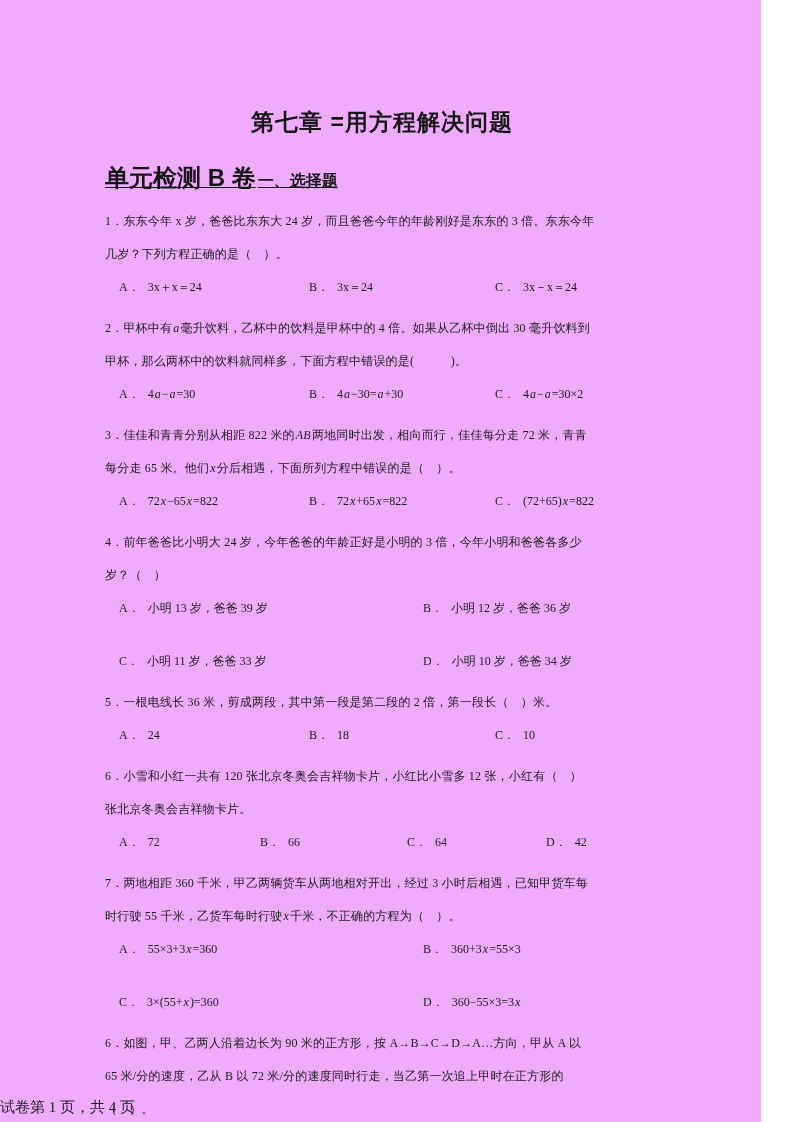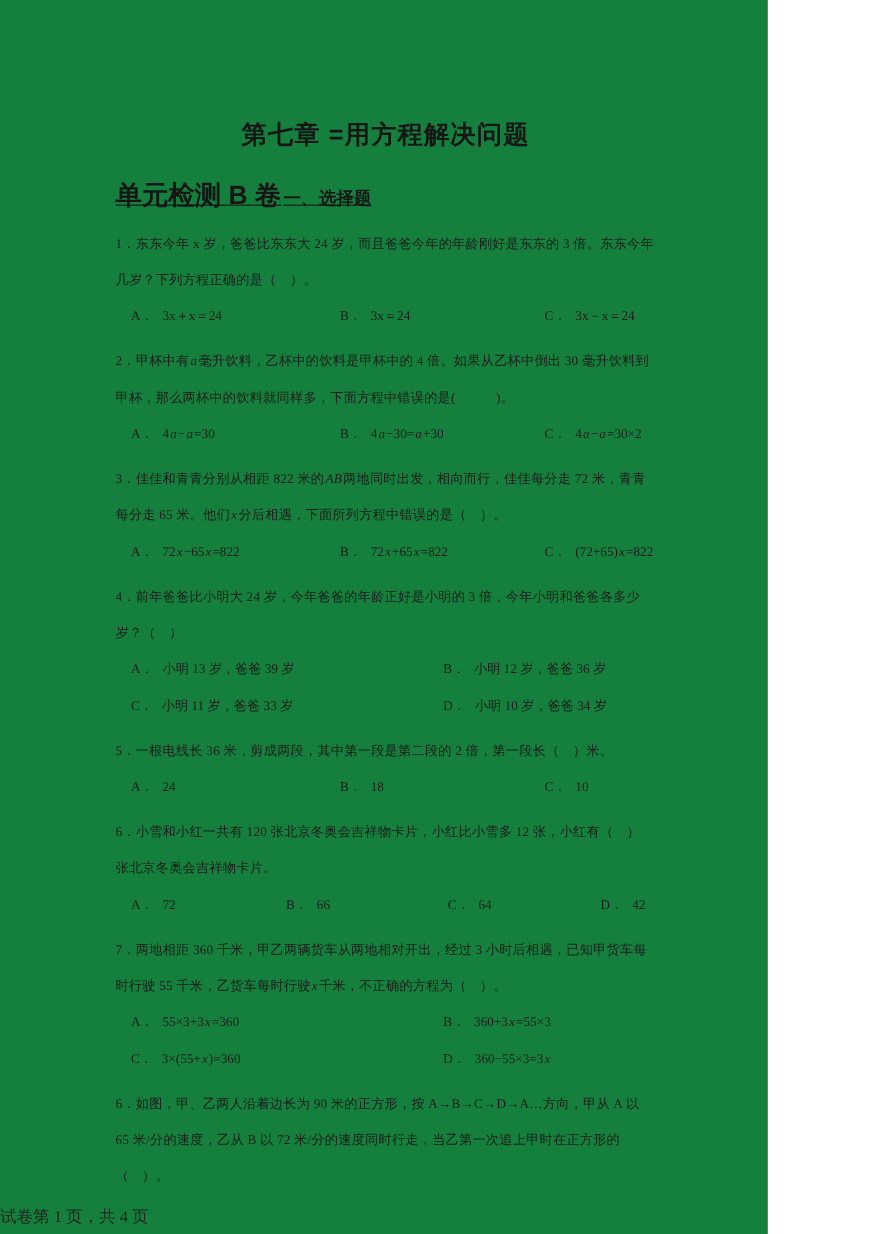--- a/index.html
+++ b/index.html
@@ -4,22 +4,22 @@
 <style>
   html,body{margin:0;padding:0;}
   body{
     width:793px;height:1122px;
     background:#ffffff;
     font-family:"Liberation Serif","DejaVu Serif",serif;
     color:#1b1b1b;
   }
   .page{
     position:relative;
-    width:698px;height:1122px;
-    background:#15803d;
+    width:761px;height:1122px;
+    background:#f0abfc;
     overflow:hidden;
     box-sizing:border-box;
   }
   .content{
     padding:106px 102px 0 105px;
   }
   .chapter-title{
     margin:0;
     text-align:center;
     font-family:"Liberation Sans","DejaVu Sans",sans-serif;
@@ -46,21 +46,21 @@
     line-height:33px;
   }
   .q p{margin:0;}
   .qline{white-space:nowrap;letter-spacing:0.2px;}
   .opts{
     display:grid;
     padding-left:14px;
   }
   .cols3{grid-template-columns:190px 186px 1fr;}
   .cols4{grid-template-columns:141px 147px 139px 1fr;}
-  .cols2{grid-template-columns:284px 1fr;}
+  .cols2{grid-template-columns:284px 1fr;gap:20px;}
   .opt{white-space:nowrap;}
   .opt .lbl{margin-right:8px;}
   .opt i{font-style:italic;padding:0 1px;}
   .qline i{font-style:italic;padding:0 1px;}
   .footer{
     position:absolute;
     left:0;right:0;
     top:1096px;
     font-size:15px;
     line-height:22px;

